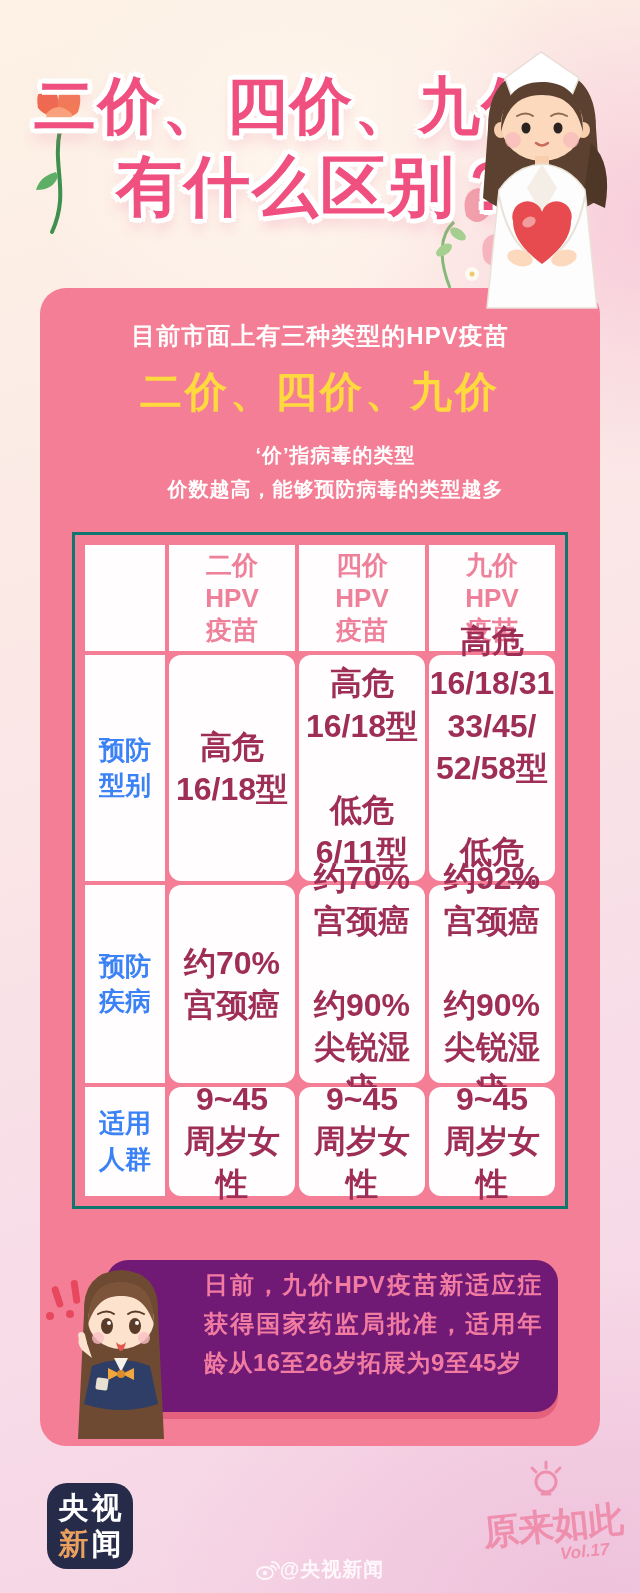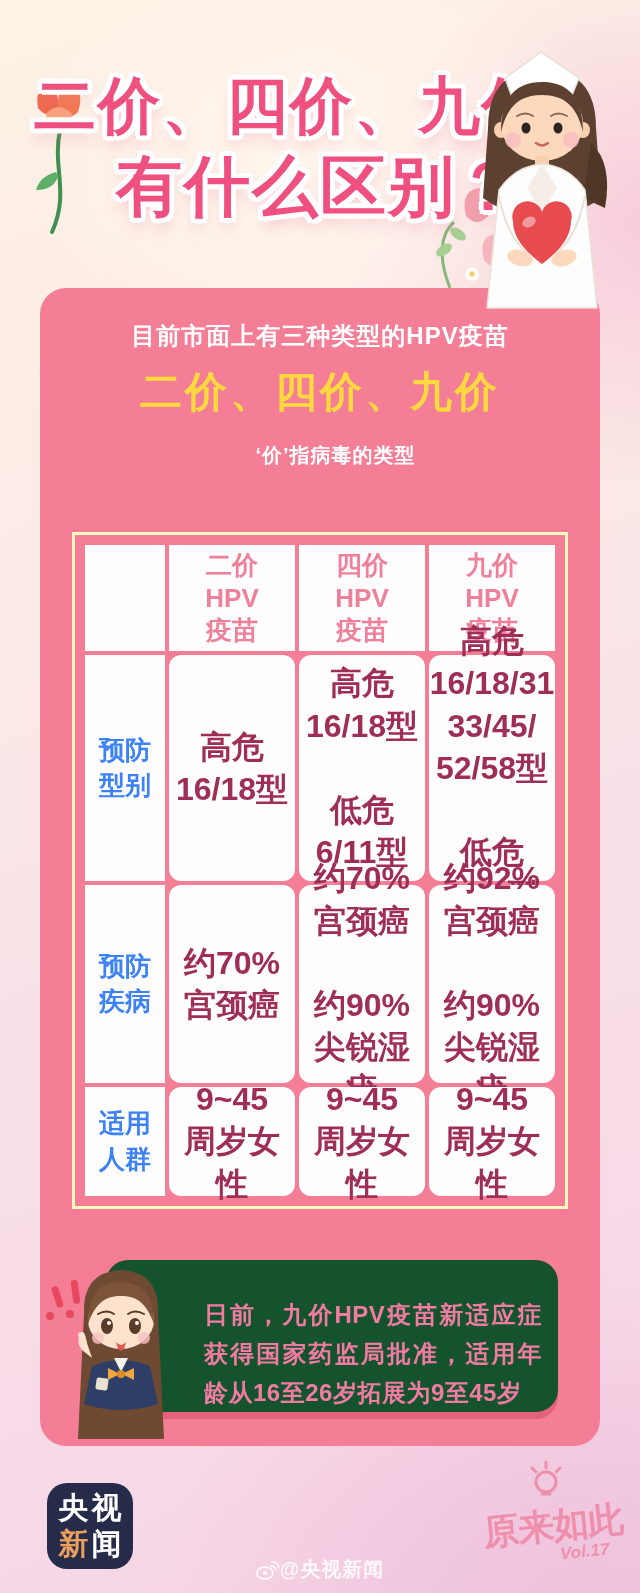--- a/index.html
+++ b/index.html
@@ -33,32 +33,32 @@
   .card-intro { position:absolute; left:0; top:32px; width:100%; text-align:center;
                 color:#fff; font-size:24px; font-weight:bold; letter-spacing:1px; }
   .card-subtitle { position:absolute; left:0; top:76px; width:100%; text-align:center;
                    color:#ffd93e; font-size:42px; font-weight:bold; letter-spacing:3px; }
   .card-note { position:absolute; left:0; width:100%; text-align:center;
                color:#fff; font-size:20px; font-weight:bold; letter-spacing:1px;padding-left:31px; }
   .card-note.n1 { top:154px; }
   .card-note.n2 { top:188px; }
   
   .vtable { position:absolute; left:32px; top:244px; width:496px;
-            border:3px solid #fef9c3; background:#f47e95; padding:10px; }
+            border:3px solid #0f766e; background:#f47e95; padding:10px; }
   .vtable-grid { display:grid; grid-template-columns:80px 1fr 1fr 1fr;
                  grid-template-rows:106px 226px 198px 109px; gap:4px; }
   .tcell { background:#fffdfe; display:flex; align-items:center; justify-content:center;
            text-align:center; white-space:pre-line; font-weight:bold; }
   .tcell.colhead { color:#ee8099; font-size:26px; line-height:1.25; }
   .tcell.rowlabel { color:#3b82f6; font-size:26px; line-height:1.35; }
   .tcell.data { color:#9e2e55; font-size:32px; line-height:1.32;border-radius:12px; }
   
   .notice { position:absolute; left:66px; top:972px; width:452px; height:152px;
-            background:#14532d; border-radius:22px; box-shadow:0 7px 0 rgba(214,73,106,.55);
-            padding:36px 16px 0 98px; }
+            background:#701a75; border-radius:22px; box-shadow:0 7px 0 rgba(214,73,106,.55);
+            padding:6px 16px 0 98px; }
   .notice-text { color:#f27ba2; font-size:24px; font-weight:bold; line-height:1.62;
                  text-align:justify; letter-spacing:.5px; }
   .girl { position:absolute; left:6px; top:966px; z-index:5; }
   
   .cctv-logo { position:absolute; left:47px; top:1483px; width:86px; height:86px;
                background:#272b4a; border-radius:20px; display:grid;
                grid-template-columns:1fr 1fr; align-content:center; justify-items:center;
                padding:4px 10px; z-index:2; }
   .cctv-logo span { color:#fff; font-size:30px; font-weight:bold; line-height:36px; }
   .cctv-logo span.orange { color:#eba05e; }
@@ -128,20 +128,21 @@
     <path d="M99,216 C78,200 70,187 70,173 A14,14 0 0 1 99,164 A14,14 0 0 1 128,173 C128,187 120,200 99,216 Z" fill="#e84b4f"></path>
     <ellipse cx="86" cy="174" rx="7" ry="5" fill="#ffffff" opacity=".45" transform="rotate(-25 86 174)"></ellipse>
     <ellipse cx="77" cy="210" rx="13" ry="8" fill="#fcd9bd" transform="rotate(15 77 210)"></ellipse>
     <ellipse cx="121" cy="210" rx="13" ry="8" fill="#fcd9bd" transform="rotate(-15 121 210)"></ellipse>
   </svg>
 
   <div class="card">
     <div class="card-intro">目前市面上有三种类型的HPV疫苗</div>
     <div class="card-subtitle">二价、四价、九价</div>
     <div class="card-note n1">‘价’指病毒的类型</div>
+    <div class="card-note n2">价数越高，能够预防病毒的类型越多</div>
 
     <div class="vtable">
       <div class="vtable-grid">
         <div class="tcell corner"></div>
         <div class="tcell colhead">二价
 HPV
 疫苗</div>
         <div class="tcell colhead">四价
 HPV
 疫苗</div>

